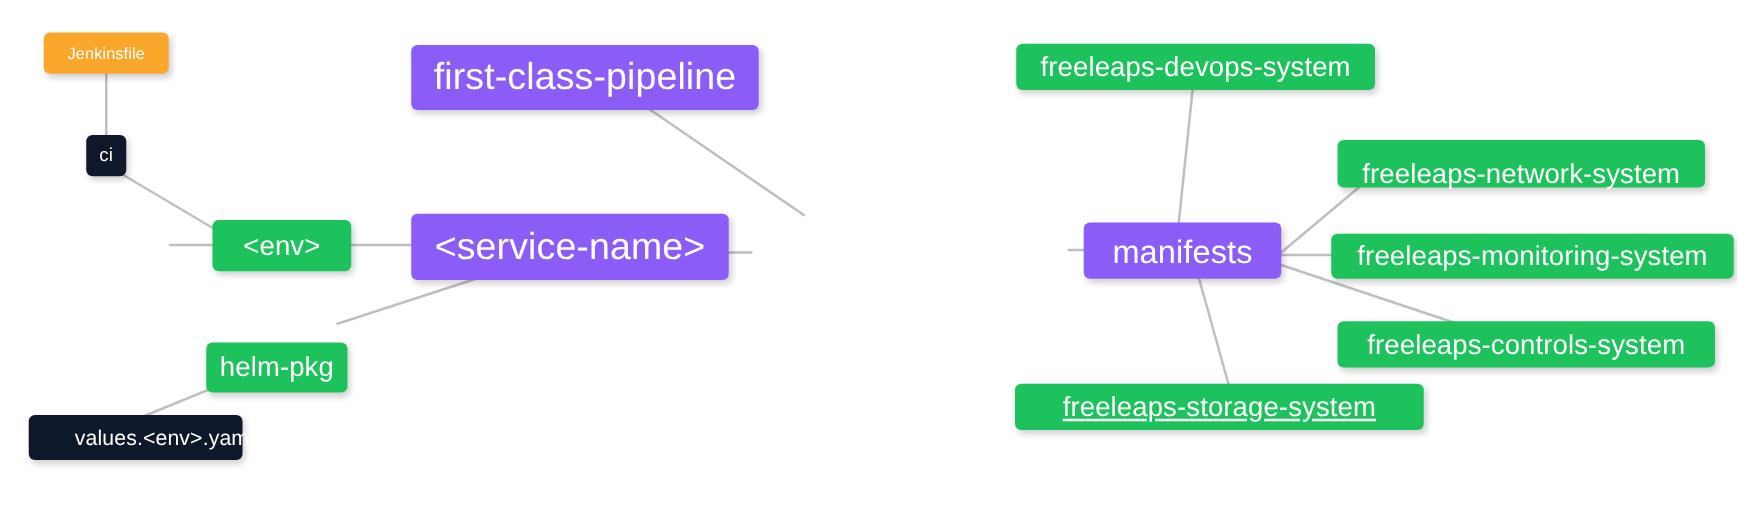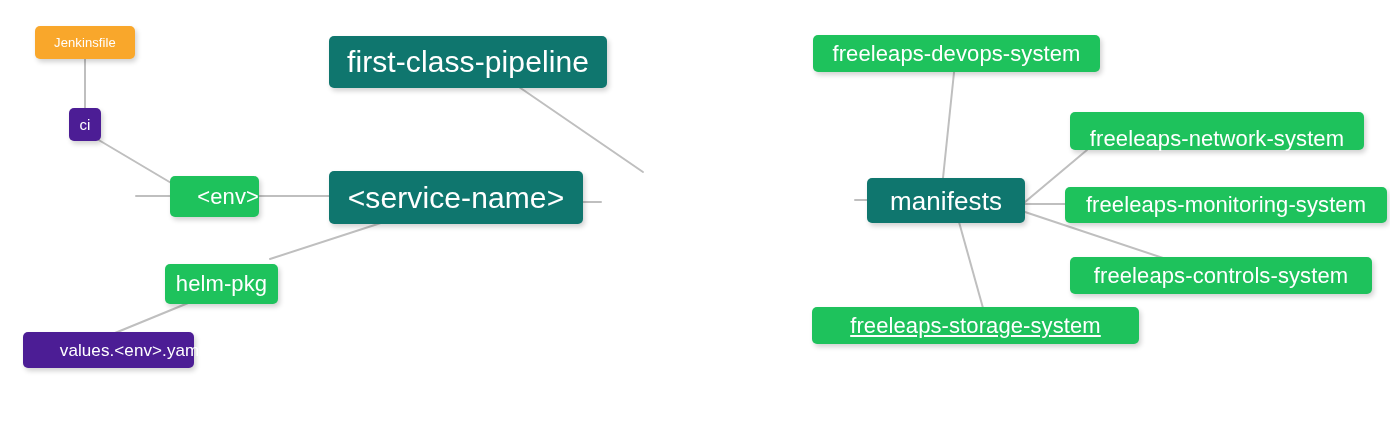--- a/index.html
+++ b/index.html
@@ -46,30 +46,30 @@
     letter-spacing: 0.1px;
     line-height: 1;
     user-select: none;
   }
   .lvl-root {
     background: #3d3835;
     font-size: 34px;
     border-radius: 4px;
   }
   .lvl-blue {
-    background: #0f766e;
+    background: #8b5cf6;
   }
   .lvl-green {
     background: #1ec25c;
   }
   .lvl-orange {
     background: #f9a72b;
   }
   .lvl-red {
-    background: #4c1d95;
+    background: #0f172a;
   }
   .sz-xl { font-size: 30px; }
   .sz-lg { font-size: 26px; }
   .sz-md { font-size: 22px; }
   .sz-sm { font-size: 17px; padding-left: 46px; }
   .sz-xs { font-size: 15px; }
   .sz-xxs { font-size: 13px; }
 </style>
 </head>
 <body>
@@ -109,25 +109,25 @@
 
   <div class="node lvl-orange sz-xxs" style="left:20px; top:26px; width:100px; height:33px;">
     <span>Jenkinsfile</span>
   </div>
 
   <div class="node lvl-red sz-xs" style="left:54px; top:108px; width:32px; height:33px;">
     <span>ci</span>
   </div>
 
 
-  <div class="node lvl-green sz-md" style="left:155px; top:176px; width:89px; height:41px;justify-content:flex-end;">
+  <div class="node lvl-green sz-md" style="left:155px; top:176px; width:111px; height:41px;">
     <span>&lt;env&gt;</span>
   </div>
 
-  <div class="node lvl-green sz-md" style="left:150px; top:264px; width:113px; height:40px;">
+  <div class="node lvl-green sz-md" style="left:150px; top:274px; width:113px; height:40px;">
     <span>helm-pkg</span>
   </div>
 
   <div class="node lvl-red sz-sm" style="left:8px; top:332px; width:171px; height:36px;">
     <span>values.&lt;env&gt;.yaml</span>
   </div>
 
   <div class="node lvl-blue sz-xl" style="left:314px; top:36px; width:278px; height:52px;">
     <span>first-class-pipeline</span>
   </div>

